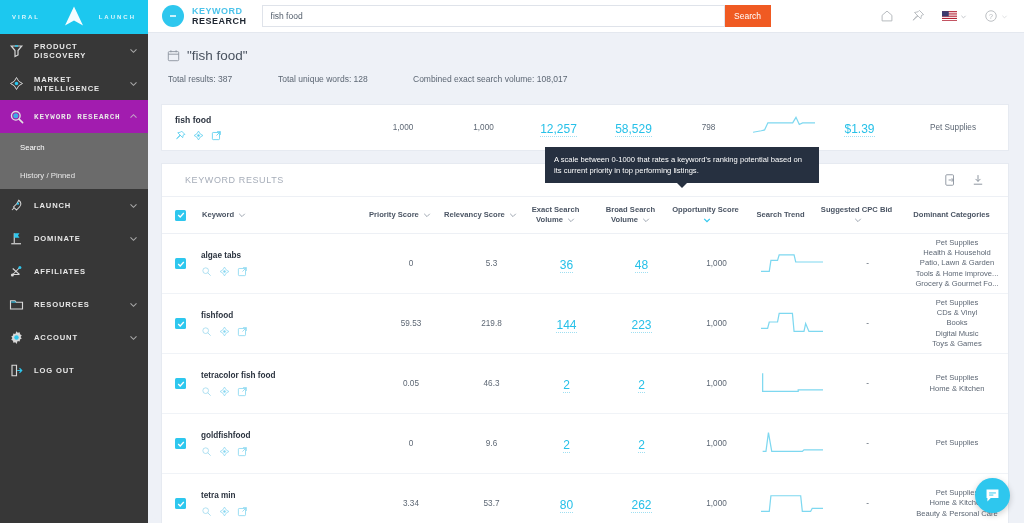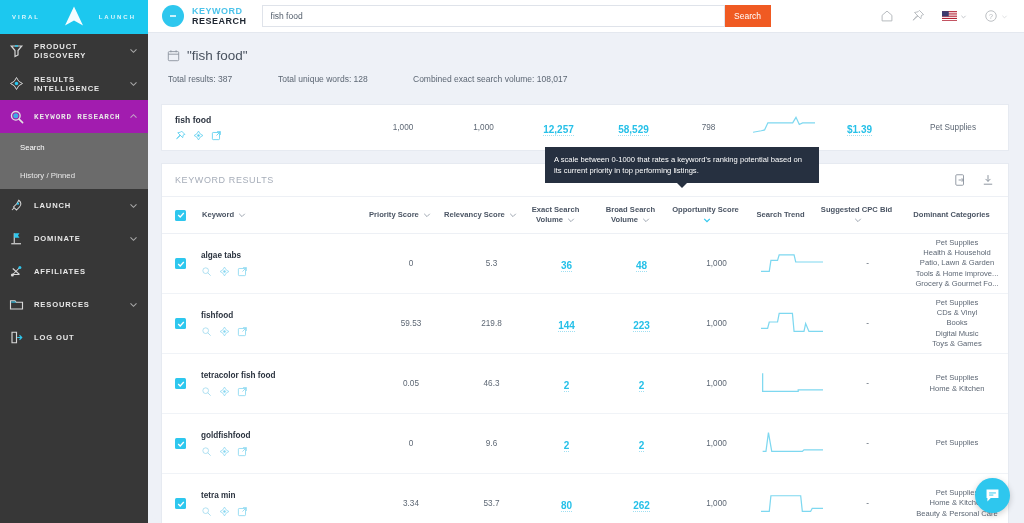--- a/index.html
+++ b/index.html
@@ -100,27 +100,27 @@
   .c-rel  { width: 75px;  flex: 0 0 75px;  }
   .c-exa  { width: 75px;  flex: 0 0 75px;  }
   .c-bro  { width: 75px;  flex: 0 0 75px;  }
   .c-opp  { width: 75px;  flex: 0 0 75px;  }
   .c-tre  { width: 75px;  flex: 0 0 75px;  }
   .c-cpc  { width: 77px;  flex: 0 0 77px;  }
   .c-dom  { width: 100px; flex: 1 1 100px; }
   .ctr { text-align: center; }
 
   .num { font-size: 8.2px; color: #5d6774; }
-  .lnk { font-size: 10px; color: #26c0e8; font-weight: 700; border-bottom: 1px dotted #9fdff2; cursor: pointer; }
+  .lnk { font-size: 12px; color: #26c0e8; font-weight: 400; border-bottom: 1px dotted #9fdff2; cursor: pointer; }
   .cat { font-size: 7.6px; color: #5d6774; line-height: 10.2px; text-align: center; }
 
   
   .results { margin-top: 12px; position: relative; }
   .res-head {
-    height: 33px; display: flex; align-items: center; padding: 0 13px;
+    height: 33px; display: flex; align-items: center; padding: 0 23px;
     border-bottom: 1px solid #edf0f5;
   }
   .res-head .rt { font-size: 9px; color: #a6adb9; letter-spacing: .6px; }
   .res-head .racts { margin-left: auto; display: flex; gap: 14px; }
 
   .thead { display: flex; align-items: center; height: 37px; padding: 0 0 0 13px; border-bottom: 1px solid #edf0f5; }
   .th { font-size: 7.6px; font-weight: 700; color: #4b5564; line-height: 10px; }
   .th .sc { display: inline-block; vertical-align: middle; margin-left: 2px; }
 
   .trow { display: flex; align-items: center; padding: 0 0 0 13px; border-bottom: 1px solid #f0f3f7; min-height: 60px; }
@@ -181,21 +181,21 @@
         </svg>
     </div>
 
     <div class="nav-item">
       <span class="ico">
         <svg width="15" height="15" viewBox="0 0 20 20">
             <path d="M10 2 L13 7 L18 10 L13 13 L10 18 L7 13 L2 10 L7 7 Z" fill="none" stroke="#d8d8d8" stroke-width="1.3"></path>
             <circle cx="10" cy="10" r="2.4" fill="#2ec7ee"></circle>
           </svg>
       </span>
-      <span class="lbl">RESULTS INTELLIGENCE</span>
+      <span class="lbl">MARKET INTELLIGENCE</span>
       <svg class="chev" viewBox="0 0 12 12">
           <path d="M2 4.5 L6 8.5 L10 4.5" fill="none" stroke="#cfcfcf" stroke-width="1.4"></path>
         </svg>
     </div>
 
     <div class="nav-item active">
       <span class="ico">
         <svg width="16" height="16" viewBox="0 0 20 20">
             <circle cx="8.5" cy="8.5" r="5.4" fill="none" stroke="#e2e2e2" stroke-width="1.7"></circle>
             <circle cx="8.5" cy="8.5" r="3.2" fill="#2ec7ee" opacity=".85"></circle>
@@ -256,20 +256,32 @@
             <path d="M2 5h6l1.5 2H18v9H2z" fill="none" stroke="#d8d8d8" stroke-width="1.5"></path>
             <path d="M3 6h6v1.5H3z" fill="#2ec7ee"></path>
           </svg>
       </span>
       <span class="lbl">RESOURCES</span>
       <svg class="chev" viewBox="0 0 12 12">
           <path d="M2 4.5 L6 8.5 L10 4.5" fill="none" stroke="#cfcfcf" stroke-width="1.4"></path>
         </svg>
     </div>
 
+    <div class="nav-item">
+      <span class="ico">
+        <svg width="15" height="15" viewBox="0 0 20 20">
+            <path d="M10 1.5l1.6 2.2 2.6-.6.5 2.6 2.3 1.3-1.5 2.2 1.5 2.2-2.3 1.3-.5 2.6-2.6-.6L10 18.5l-1.6-2.2-2.6.6-.5-2.6L3 12.9l1.5-2.2L3 8.5l2.3-1.3.5-2.6 2.6.6z" fill="#d8d8d8"></path>
+            <circle cx="10" cy="10" r="3" fill="#2ec7ee"></circle>
+          </svg>
+      </span>
+      <span class="lbl">ACCOUNT</span>
+      <svg class="chev" viewBox="0 0 12 12">
+          <path d="M2 4.5 L6 8.5 L10 4.5" fill="none" stroke="#cfcfcf" stroke-width="1.4"></path>
+        </svg>
+    </div>
 
     <div class="nav-item">
       <span class="ico">
         <svg width="15" height="15" viewBox="0 0 20 20">
             <path d="M4 3h6v14H4z" fill="none" stroke="#d8d8d8" stroke-width="1.5"></path>
             <path d="M11 10h6 M14 7l3 3-3 3" stroke="#2ec7ee" stroke-width="1.5" fill="none"></path>
           </svg>
       </span>
       <span class="lbl">LOG OUT</span>
     </div>

